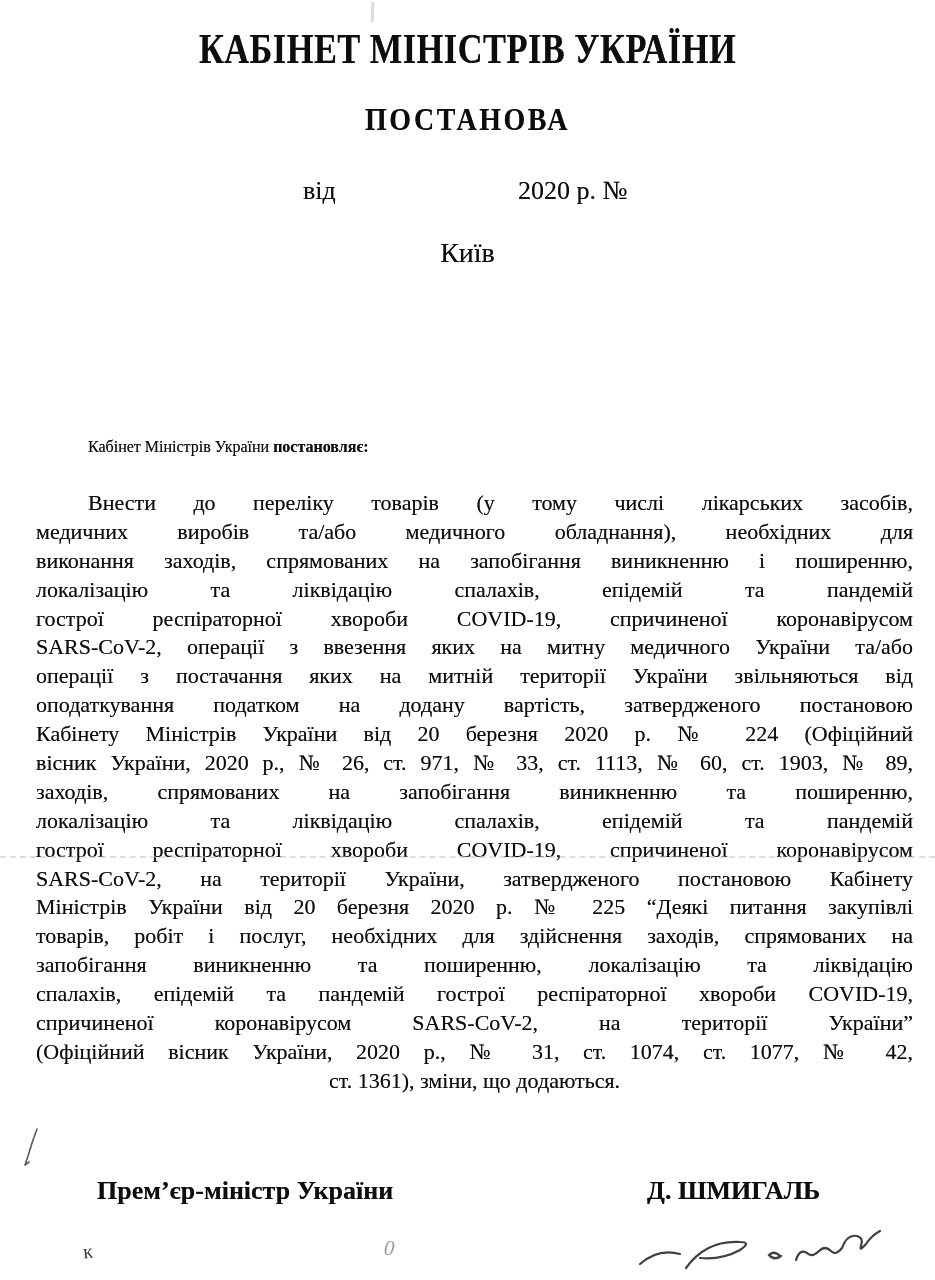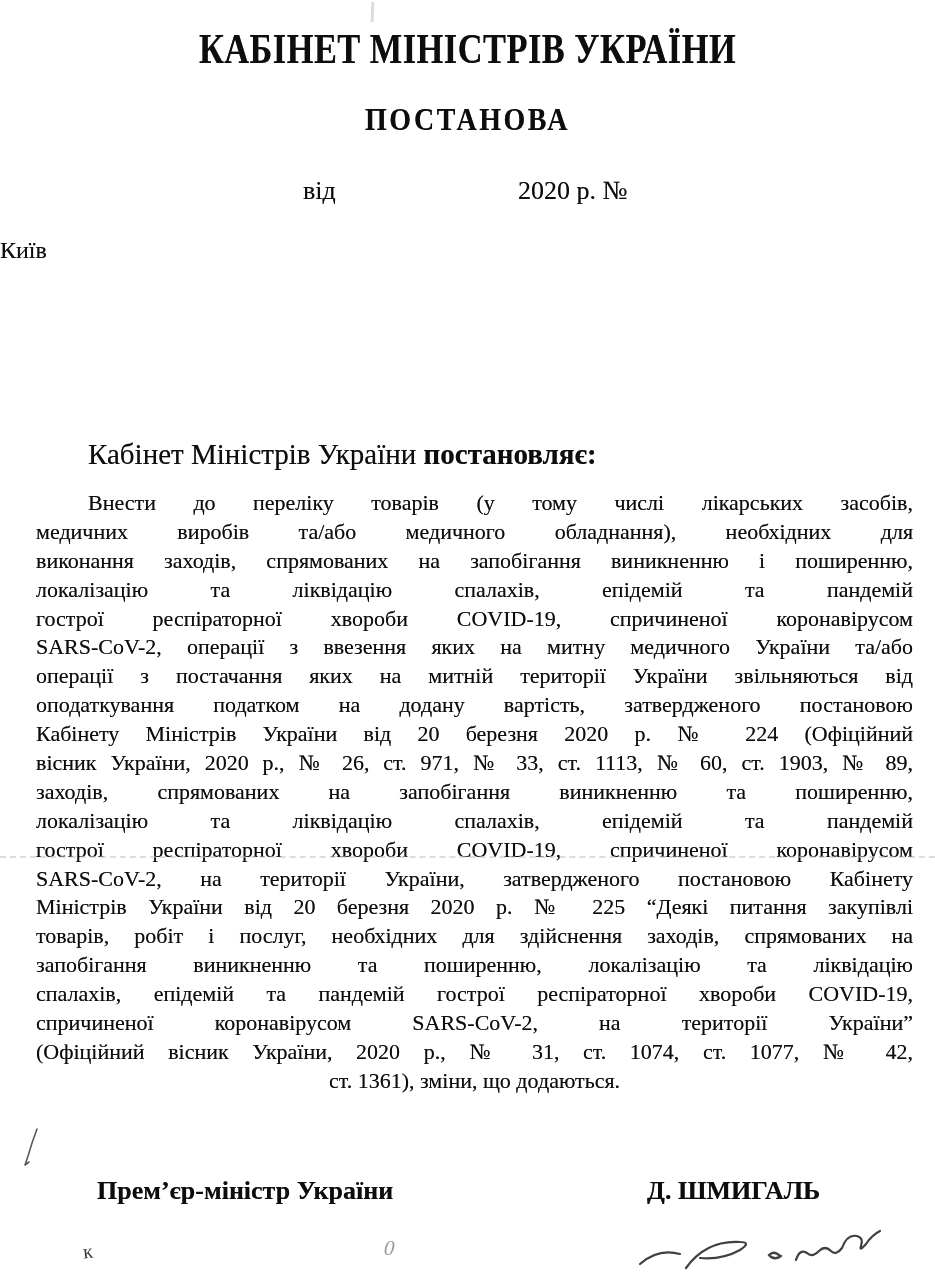--- a/index.html
+++ b/index.html
@@ -16,28 +16,28 @@
     transform:scale(0.93,1.14); transform-origin:center top;
   }
   .doc-type {
     position:absolute; top:102px; left:0; width:100%;
     text-align:center; font-size:28px; font-weight:bold; letter-spacing:2.5px;
     transform:scaleY(1.1); transform-origin:center top;
   }
   .date-line { position:absolute; top:176px; left:0; width:100%; font-size:26px; }
   .date-prefix { position:absolute; left:303px; }
   .date-suffix { position:absolute; left:518px; }
-  .city { position:absolute; top:237px; left:0; width:100%; text-align:left; font-size:24px; }
+  .city { position:absolute; top:237px; left:0; width:100%; text-align:center; font-size:28px; }
   .doc-title {
     position:absolute; top:314px; left:0; width:100%;
     text-align:center; font-size:27px; font-weight:bold; line-height:33px;
   }
   .preamble {
     position:absolute; top:438px; left:36px; width:877px;
-    font-size:29px; text-indent:52px;
+    font-size:16px; text-indent:52px;
   }
   .preamble b { font-weight:bold; }
   .body-text {
     position:absolute; top:483px; left:36px; width:877px;
     font-size:22px; line-height:28.9px;margin-top:6px;
   }
   .jline { text-align:justify; height:28.9px; overflow:hidden; }
   .jline:not(.last)::after { content:""; display:inline-block; width:100%; height:0; }
   .jline.indent { text-indent:52px; }
   .jline.last { text-align:center; }

